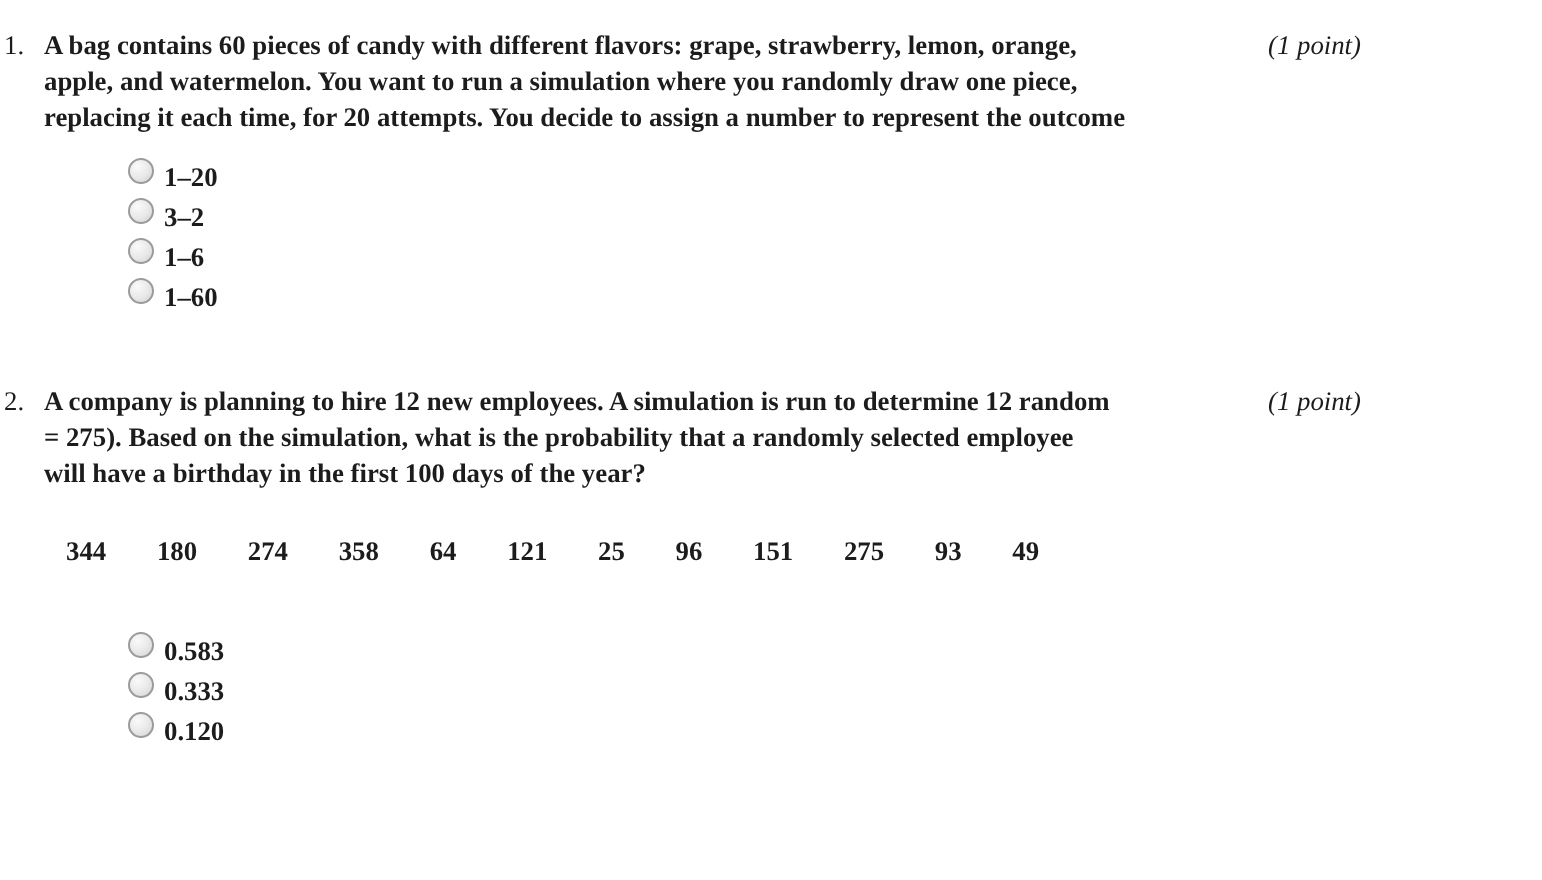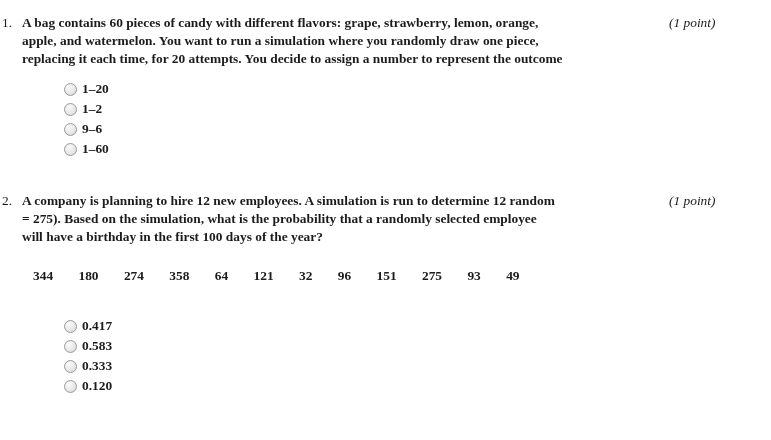--- a/index.html
+++ b/index.html
@@ -14,28 +14,28 @@
     overflow: hidden;
   }
   .page { position: relative; padding: 14px 0 0 2px; }
   .question { position: relative; display: flex; }
   .question.q2 { margin-top: 33px; }
   .q-num { flex: 0 0 20px; line-height: 18px; }
   .q-body { width: 608px; font-weight: bold; }
   .q-line { line-height: 18px; white-space: nowrap; }
   .q-points {
     position: absolute;
-    left: 667px;
+    left: 632px;
     top: 0;
     font-style: italic;
     line-height: 18px;
     white-space: nowrap;
   }
   .options { margin-top: 11px; margin-left: 42px; }
-  .option-row { display: flex; align-items: center; height: 20px; }
+  .option-row { display: flex; align-items: flex-start; height: 20px; }
   .radio {
     width: 13px;
     height: 13px;
     border-radius: 50%;
     border: 1px solid #9b9b9b;
     background: radial-gradient(circle at 35% 30%, #fafafa 0%, #e8e8e8 55%, #d2d2d2 100%);
     margin-right: 5px;
     flex: 0 0 13px;
   }
   .option-label { line-height: 20px; white-space: nowrap; }
@@ -54,25 +54,25 @@
       <div class="q-line">A bag contains 60 pieces of candy with different flavors: grape, strawberry, lemon, orange,</div>
       <div class="q-line">apple, and watermelon. You want to run a simulation where you randomly draw one piece,</div>
       <div class="q-line">replacing it each time, for 20 attempts. You decide to assign a number to represent the outcome</div>
       <div class="options">
         <div class="option-row">
           <span class="radio"></span>
           <span class="option-label">1–20</span>
         </div>
         <div class="option-row">
           <span class="radio"></span>
-          <span class="option-label">1–2</span>
+          <span class="option-label">3–2</span>
         </div>
         <div class="option-row">
           <span class="radio"></span>
-          <span class="option-label">9–6</span>
+          <span class="option-label">1–6</span>
         </div>
         <div class="option-row">
           <span class="radio"></span>
           <span class="option-label">1–60</span>
         </div>
       </div>
     </div>
     <span class="q-points">(1 point)</span>
   </section>
 
@@ -82,32 +82,28 @@
       <div class="q-line">A company is planning to hire 12 new employees. A simulation is run to determine 12 random</div>
       <div class="q-line">= 275). Based on the simulation, what is the probability that a randomly selected employee</div>
       <div class="q-line">will have a birthday in the first 100 days of the year?</div>
       <div class="sim-numbers">
         <span>344</span>
         <span>180</span>
         <span>274</span>
         <span>358</span>
         <span>64</span>
         <span>121</span>
-        <span>32</span>
+        <span>25</span>
         <span>96</span>
         <span>151</span>
         <span>275</span>
         <span>93</span>
         <span>49</span>
       </div>
       <div class="options">
-        <div class="option-row">
-          <span class="radio"></span>
-          <span class="option-label">0.417</span>
-        </div>
         <div class="option-row">
           <span class="radio"></span>
           <span class="option-label">0.583</span>
         </div>
         <div class="option-row">
           <span class="radio"></span>
           <span class="option-label">0.333</span>
         </div>
         <div class="option-row">
           <span class="radio"></span>

